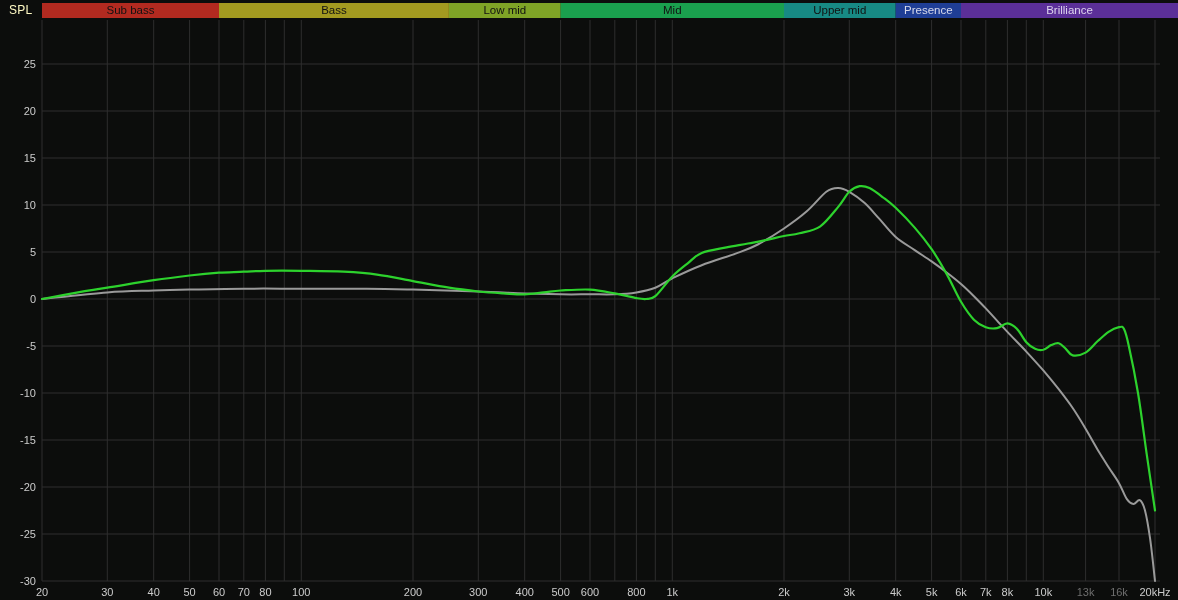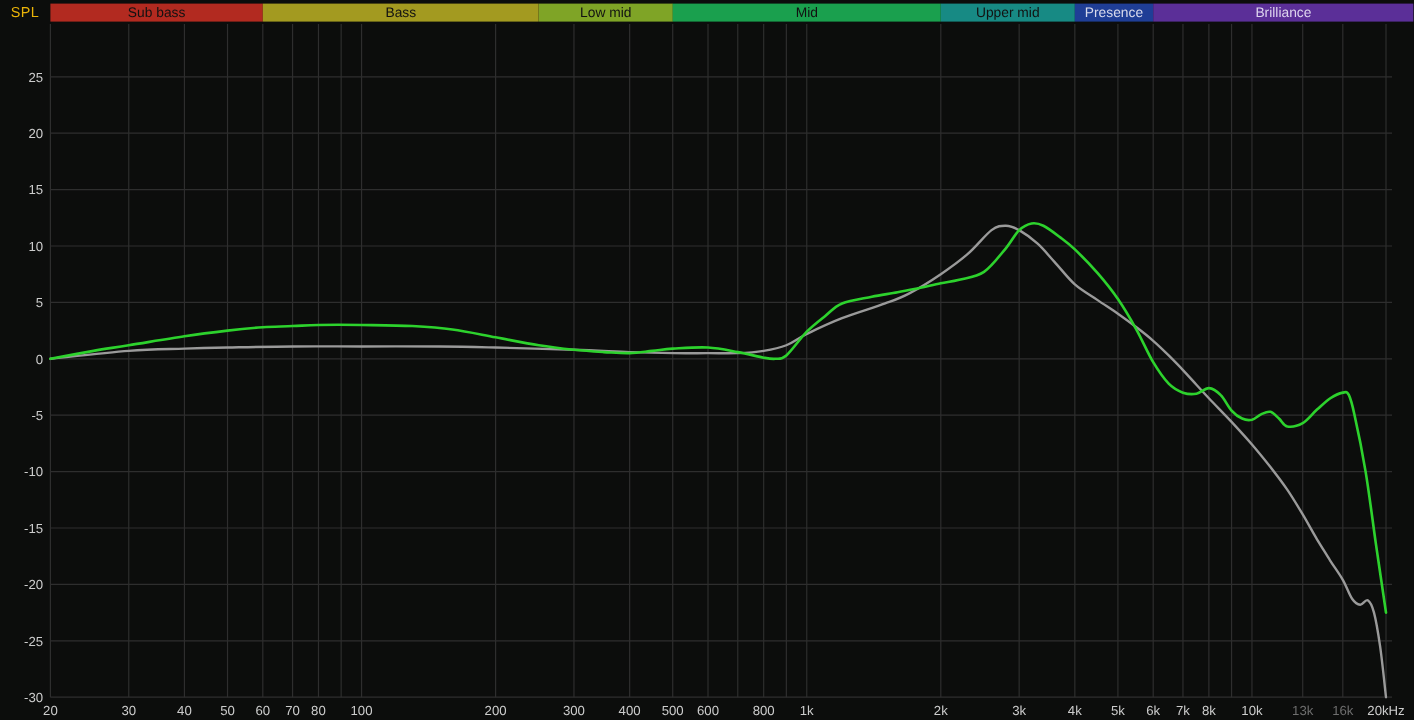--- a/index.html
+++ b/index.html
@@ -4,21 +4,21 @@
 <style>
   html,body{margin:0;padding:0;}
   body{
     width:1178px;height:600px;overflow:hidden;
     background:#0c0d0c;
     font-family:"Liberation Sans", sans-serif;
   }
   .chart-wrap{position:relative;width:1178px;height:600px;background:#0c0d0c;}
   .spl-label{
     position:absolute;left:9px;top:3px;
-    font-size:12px;color:#eab308;letter-spacing:.3px;
+    font-size:12px;color:#fef9c3;letter-spacing:.3px;
   }
   svg{position:absolute;left:0;top:0;}
   svg text{font-family:"Liberation Sans", sans-serif;}
 </style>
 </head>
 <body>
 
 <div class="chart-wrap">
   <svg id="chart" width="1178" height="600">
       <g>

